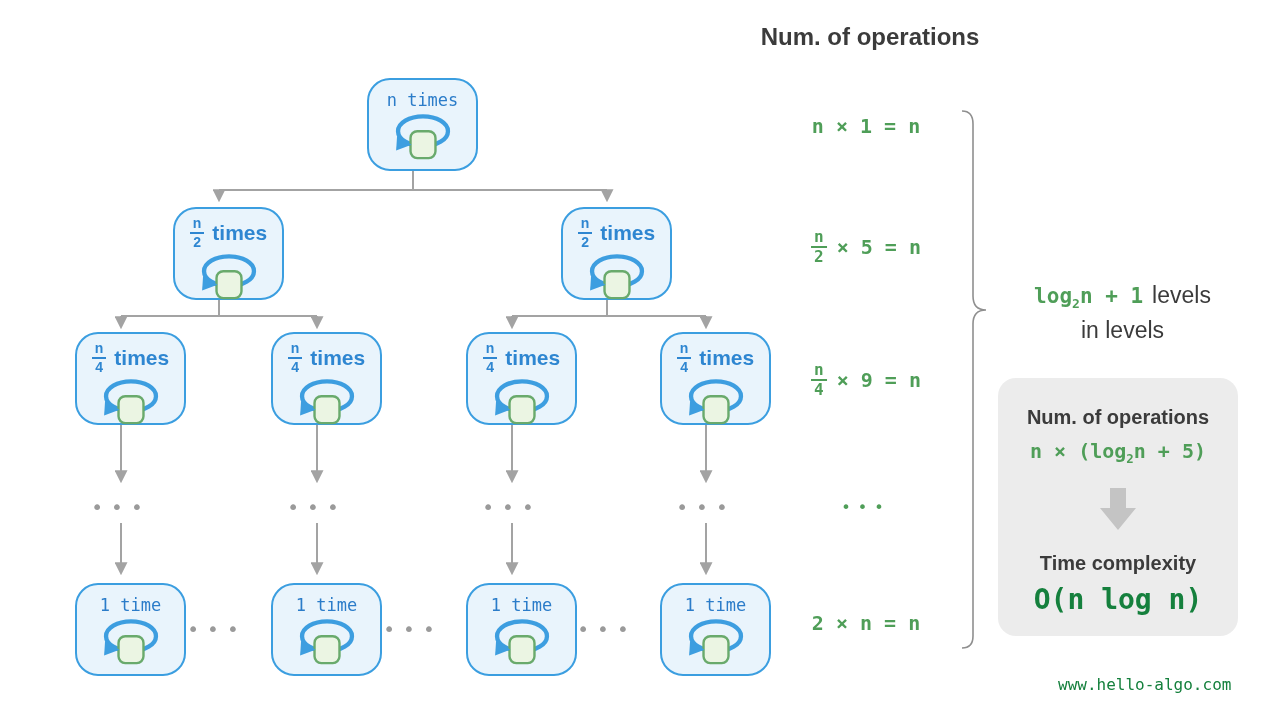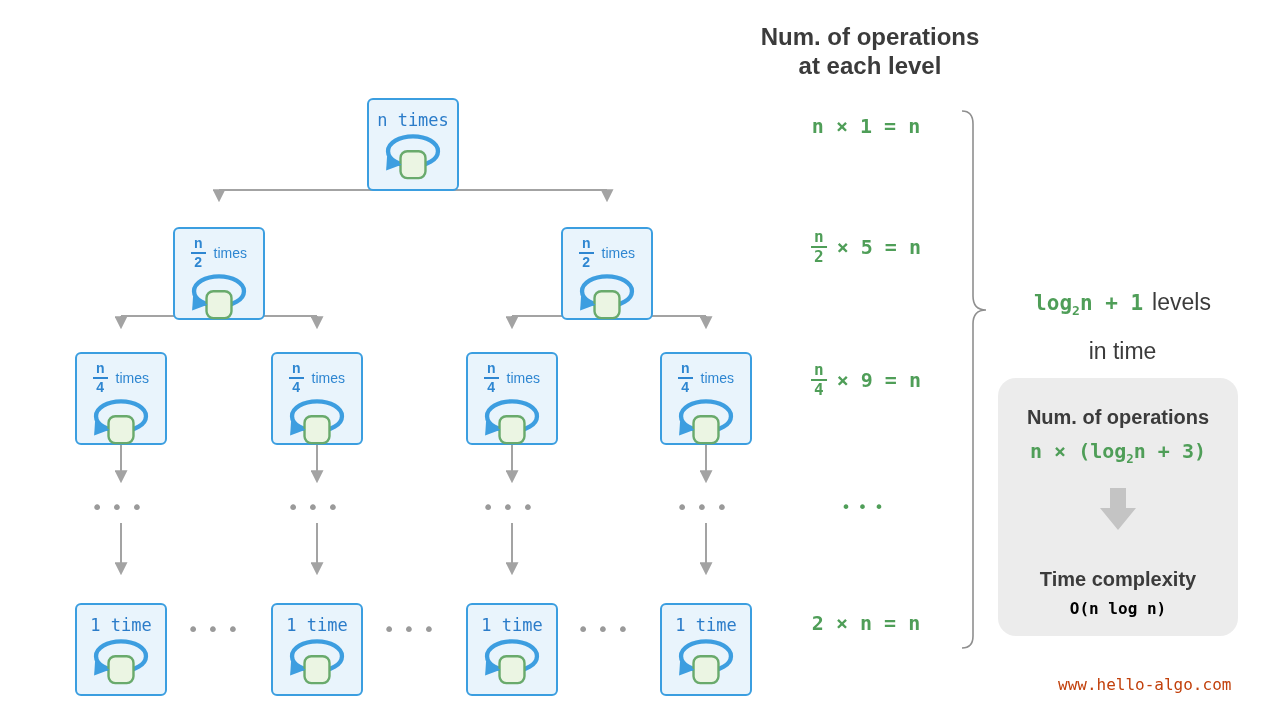--- a/index.html
+++ b/index.html
@@ -6,66 +6,66 @@
   body{width:1280px;height:720px;position:relative;overflow:hidden;
        font-family:"Liberation Sans",sans-serif;}
   .mono{font-family:"DejaVu Sans Mono",monospace;}
 
   
   #wires{position:absolute;left:0;top:0;width:1280px;height:720px;pointer-events:none;}
   .conn{stroke:#a3a3a3;stroke-width:2;fill:none;}
   .brace{stroke:#8f8f8f;stroke-width:1.6;fill:none;}
 
   
-  .node{position:absolute;width:92px;height:93px;box-sizing:border-box;
-        background:#e9f4fc;border:2.5px solid #3b9ee0;border-radius:6px;
-        display:flex;flex-direction:column;align-items:center;padding-top:10px;margin-top:20px;}
+  .node{position:absolute;width:111px;height:93px;box-sizing:border-box;
+        background:#e9f4fc;border:2.5px solid #3b9ee0;border-radius:23px;
+        display:flex;flex-direction:column;align-items:center;padding-top:10px;}
   .node-label{font-size:17px;color:#2b7cc9;line-height:20px;white-space:pre;}
   .frac-label{display:flex;align-items:center;gap:8px;color:#2e86d1;height:38px;margin-top:-3px;}
   .frac{display:inline-flex;flex-direction:column;align-items:center;line-height:15px;
         font-weight:bold;font-size:14px;}
   .frac .fnum{border-bottom:2px solid #2e86d1;padding:0 3px 1px 3px;}
   .frac .fden{padding-top:1px;}
-  .suffix{font-size:14px;}
+  .suffix{font-size:21px;font-weight:bold;}
   .loop-slot{margin-top:2px;line-height:0;}
 
   
   .dots{position:absolute;transform:translateX(-50%);color:#9a9a9a;
         font-size:20px;letter-spacing:8px;line-height:14px;white-space:nowrap;
         font-family:"DejaVu Sans",sans-serif;}
   .dots.green{color:#4f9e58;font-size:16px;letter-spacing:7px;}
 
   
   .ops-heading{position:absolute;left:740px;top:22px;width:260px;text-align:center;
                font-weight:bold;font-size:24px;line-height:29px;color:#3b3b3b;}
   .oprow{position:absolute;transform:translateX(-50%);display:flex;align-items:center;
          color:#4f9e58;font-weight:bold;font-size:20px;white-space:pre;}
   .oprow .gfrac{display:inline-flex;flex-direction:column;align-items:center;
                 font-size:16px;line-height:17px;margin-right:10px;}
   .oprow .gfrac .fnum{border-bottom:2.5px solid #4f9e58;padding:0 3px 1px 3px;}
 
   
   .brace-label{position:absolute;left:1015px;top:282px;width:215px;text-align:center;
-               font-size:23px;line-height:40px;color:#3b3b3b;}
+               font-size:23px;line-height:26px;color:#3b3b3b;}
   .brace-label .green{color:#4f9e58;font-weight:bold;font-size:21px;}
   .brace-label .dark{margin-left:9px;}
   sub{font-size:0.62em;}
 
   
   .summary{position:absolute;left:998px;top:378px;width:240px;height:258px;
            background:#ececec;border-radius:18px;text-align:center;box-sizing:border-box;
            display:flex;flex-direction:column;align-items:center;}
   .summary .title{font-weight:bold;font-size:20px;color:#3b3b3b;}
   .summary .t1{margin-top:28px;}
   .summary .green-formula{margin-top:10px;color:#4f9e58;font-weight:bold;font-size:20px;}
   .summary .down-arrow{margin-top:22px;line-height:0;}
-  .summary .t2{margin-top:38px;}
-  .summary .tc{margin-top:8px;color:#000000;font-weight:bold;font-size:16px;}
-
-  .watermark{position:absolute;left:1058px;top:675px;font-size:16px;color:#c2410c;}
+  .summary .t2{margin-top:22px;}
+  .summary .tc{margin-top:8px;color:#15803d;font-weight:bold;font-size:28px;}
+
+  .watermark{position:absolute;left:1058px;top:675px;font-size:16px;color:#15803d;}
 </style>
 </head>
 <body>
 
 <svg id="wires">
   <defs>
     <marker id="arrow" viewBox="0 0 10 10" refX="7.5" refY="5" markerWidth="6.5" markerHeight="6.5" orient="auto-start-reverse">
       <path d="M0,0 L10,5 L0,10 z" fill="#a3a3a3"></path>
     </marker>
   </defs>
@@ -256,21 +256,20 @@
 <div class="dots" style="left:317px;top:500px">•••</div>
 <div class="dots" style="left:512px;top:500px">•••</div>
 <div class="dots" style="left:706px;top:500px">•••</div>
 
 <div class="dots" style="left:217px;top:622px">•••</div>
 <div class="dots" style="left:413px;top:622px">•••</div>
 <div class="dots" style="left:607px;top:622px">•••</div>
 
 <div class="ops-heading">
   <div>Num. of operations</div>
-  <div>at each level</div>
 </div>
 
 <div class="oprow mono" style="left:866px;top:114px">
   <span>n × 1 = n</span>
 </div>
 
 <div class="oprow mono" style="left:866px;top:228px">
   <span class="gfrac"><span class="fnum">n</span><span>2</span></span>
   <span>× 5 = n</span>
 </div>
@@ -283,27 +282,27 @@
 <div class="dots green" style="left:866px;top:501px">•••</div>
 
 <div class="oprow mono" style="left:866px;top:611px">
   <span>2 × n = n</span>
 </div>
 
 <div class="brace-label">
   <div>
     <span class="green mono"><span>log</span><sub>2</sub><span>n + 1</span></span><span class="dark">levels</span>
   </div>
-  <div>in time</div>
+  <div>in levels</div>
 </div>
 
 <div class="summary">
   <div class="title t1">Num. of operations</div>
   <div class="green-formula mono">
-    <span>n × (log</span><sub>2</sub><span>n + 3)</span>
+    <span>n × (log</span><sub>2</sub><span>n + 5)</span>
   </div>
   <div class="down-arrow">
     <svg width="38" height="42" viewBox="0 0 38 42" xmlns="http://www.w3.org/2000/svg">
       <polygon points="11,0 27,0 27,20 37,20 19,42 1,20 11,20" fill="#c4c4c4"></polygon>
     </svg>
   </div>
   <div class="title t2">Time complexity</div>
   <div class="tc mono">O(n log n)</div>
 </div>
 

